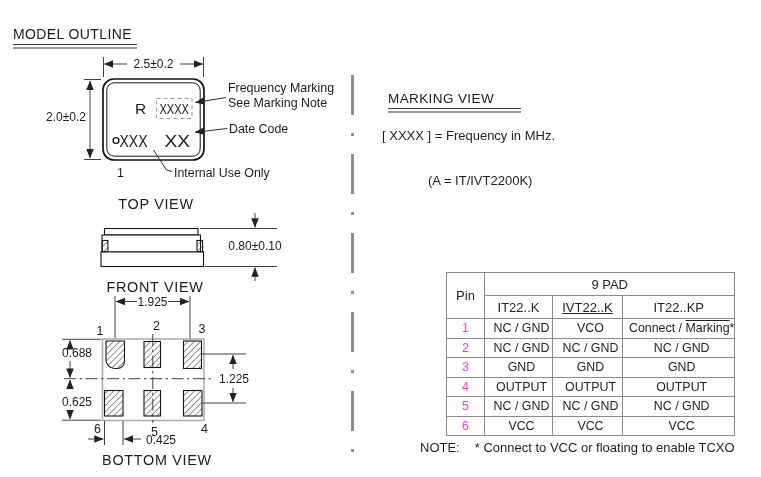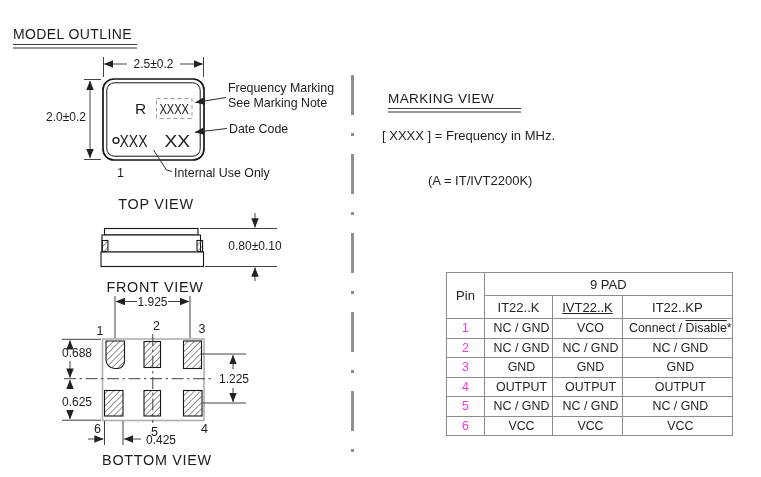--- a/index.html
+++ b/index.html
@@ -205,21 +205,21 @@
         <th class="col-a">IT22..K</th>
         <th class="col-b">IVT22..K</th>
         <th class="col-c">IT22..KP</th>
       </tr>
     </thead>
     <tbody>
       <tr>
         <td class="pin-num">1</td>
         <td class="val">NC / GND</td>
         <td class="val">VCO</td>
-        <td class="val"><span>Connect / </span><span class="ovl">Disable</span><span>*</span></td>
+        <td class="val"><span>Connect / </span><span class="ovl">Marking</span><span>*</span></td>
       </tr>
       <tr>
         <td class="pin-num">2</td>
         <td class="val">NC / GND</td>
         <td class="val">NC / GND</td>
         <td class="val">NC / GND</td>
       </tr>
       <tr>
         <td class="pin-num">3</td>
         <td class="val">GND</td>
@@ -240,14 +240,17 @@
       </tr>
       <tr>
         <td class="pin-num">6</td>
         <td class="val">VCC</td>
         <td class="val">VCC</td>
         <td class="val">VCC</td>
       </tr>
     </tbody>
   </table>
 
+  <div id="note-row">
+    <span>NOTE:</span><span class="note-txt">* Connect to VCC or floating to enable TCXO</span>
+  </div>
 
 </div>
 
 </body></html>

